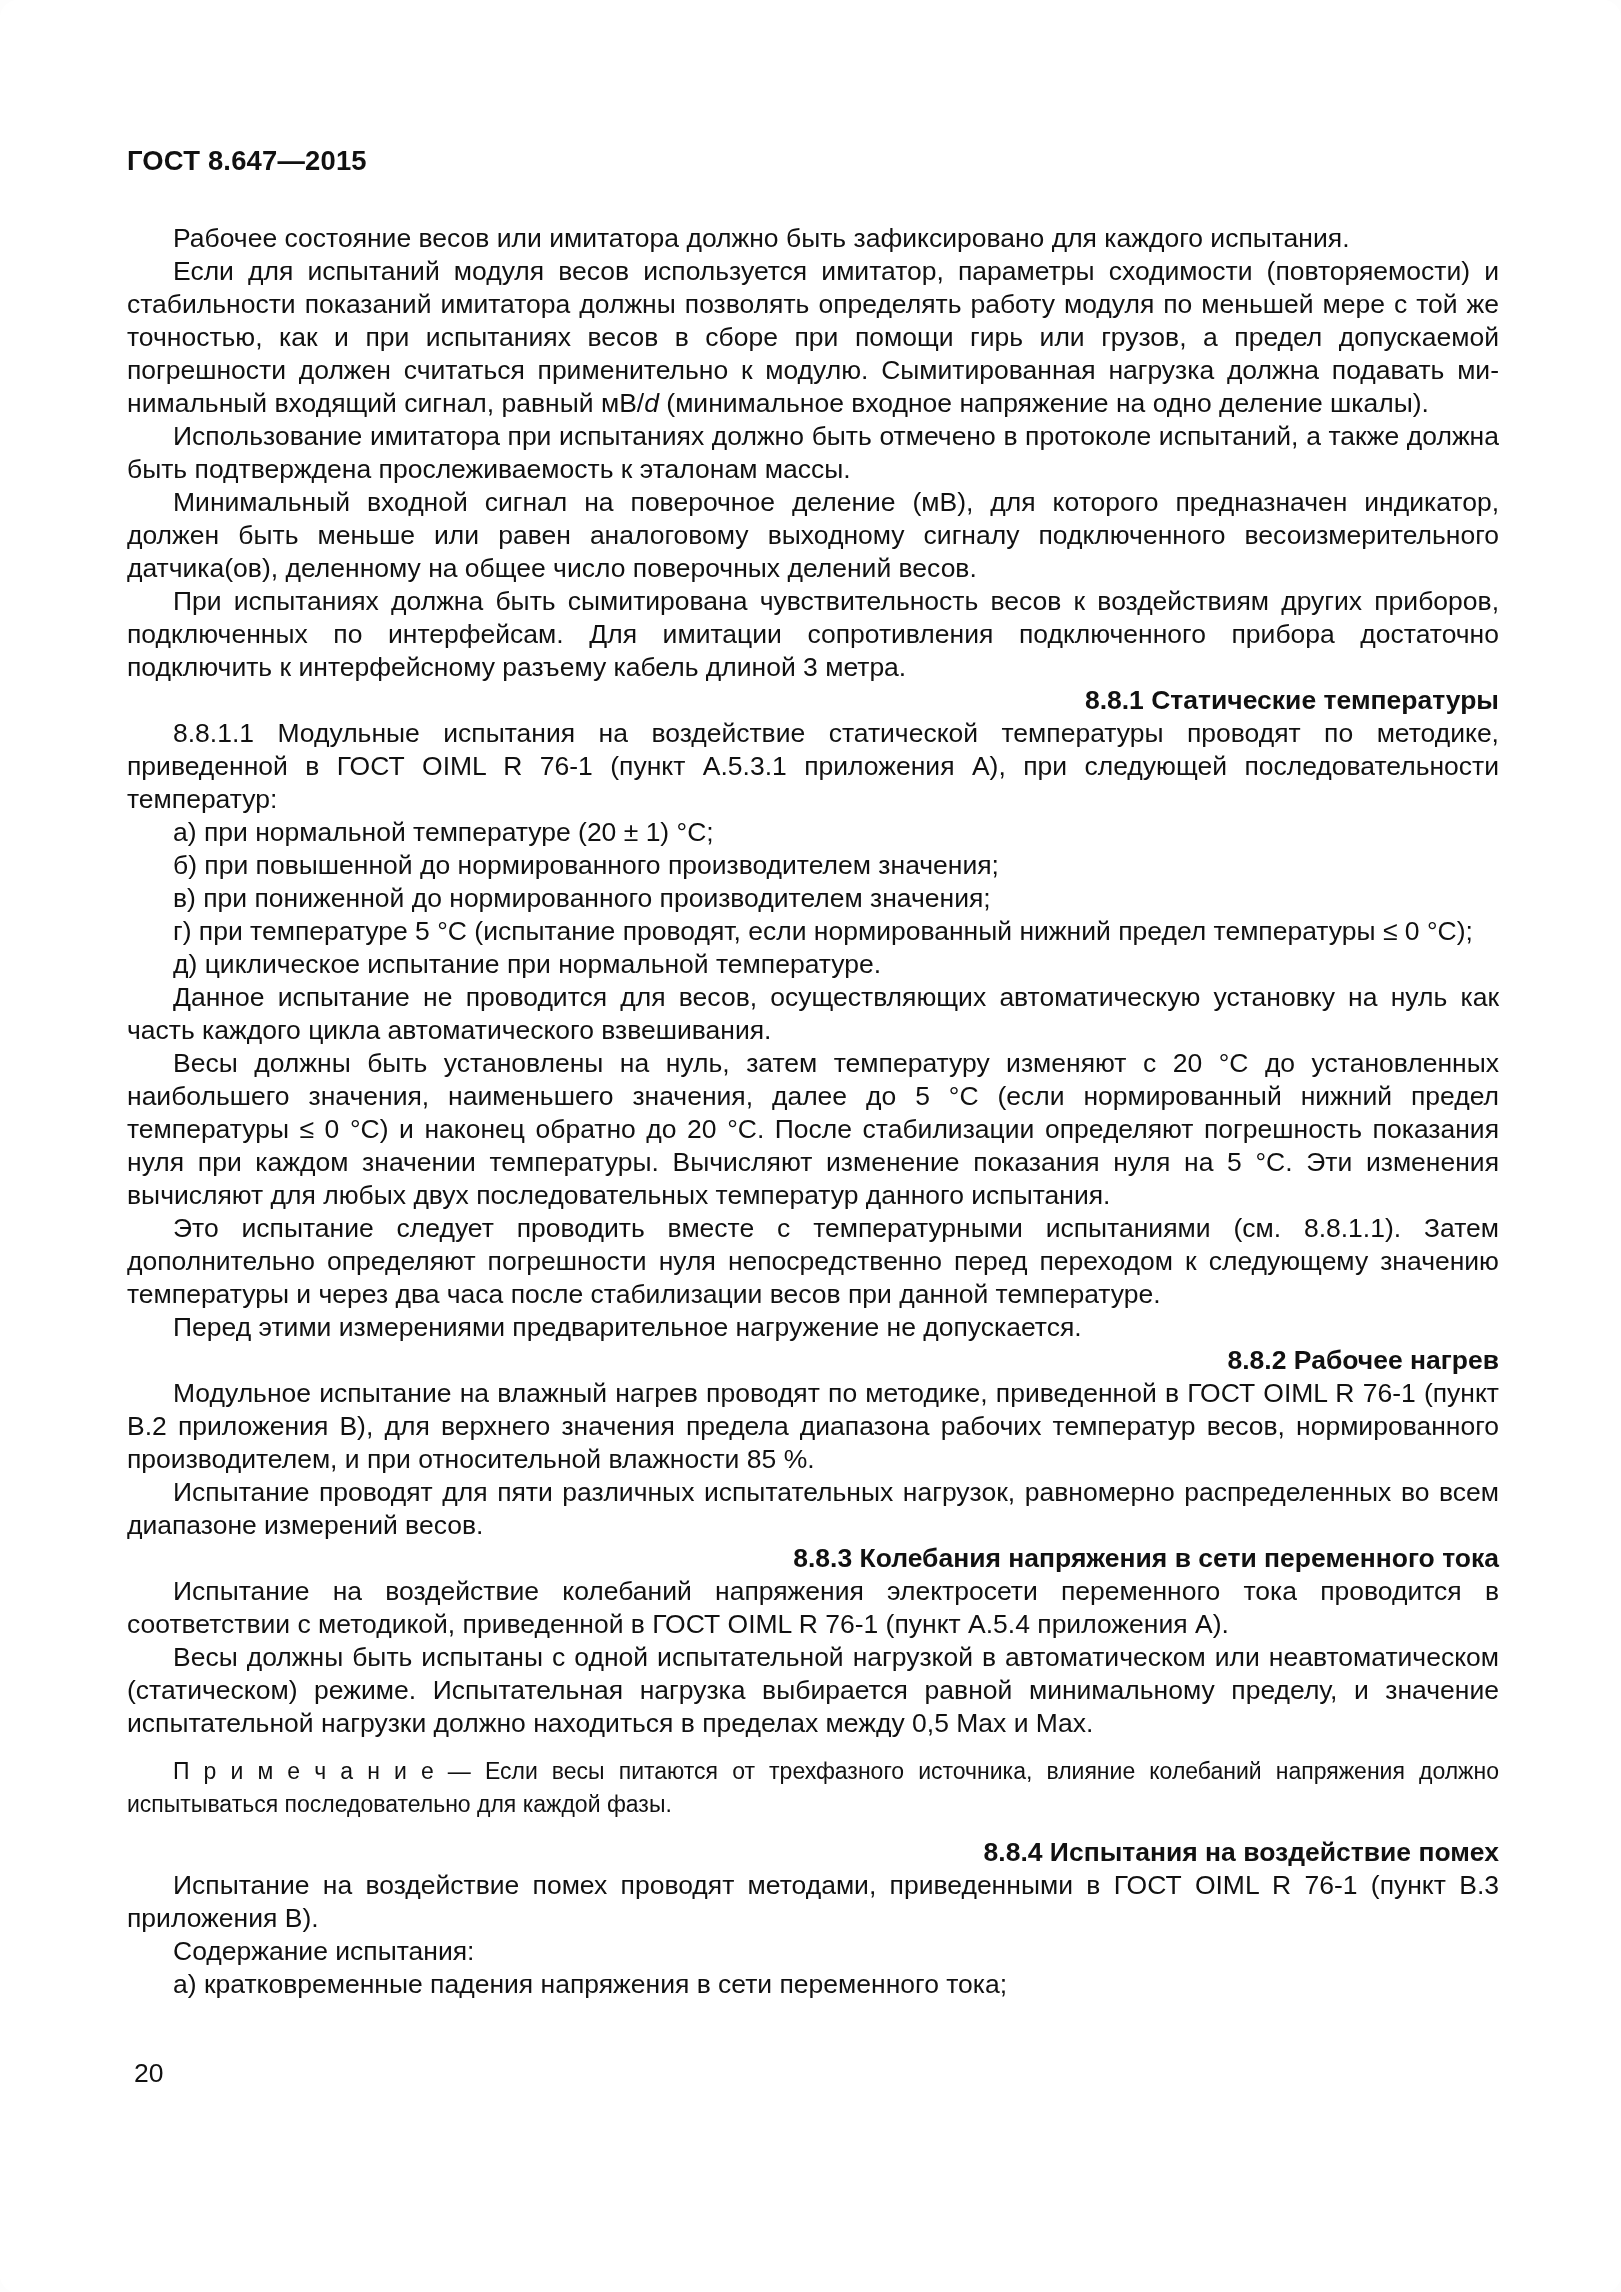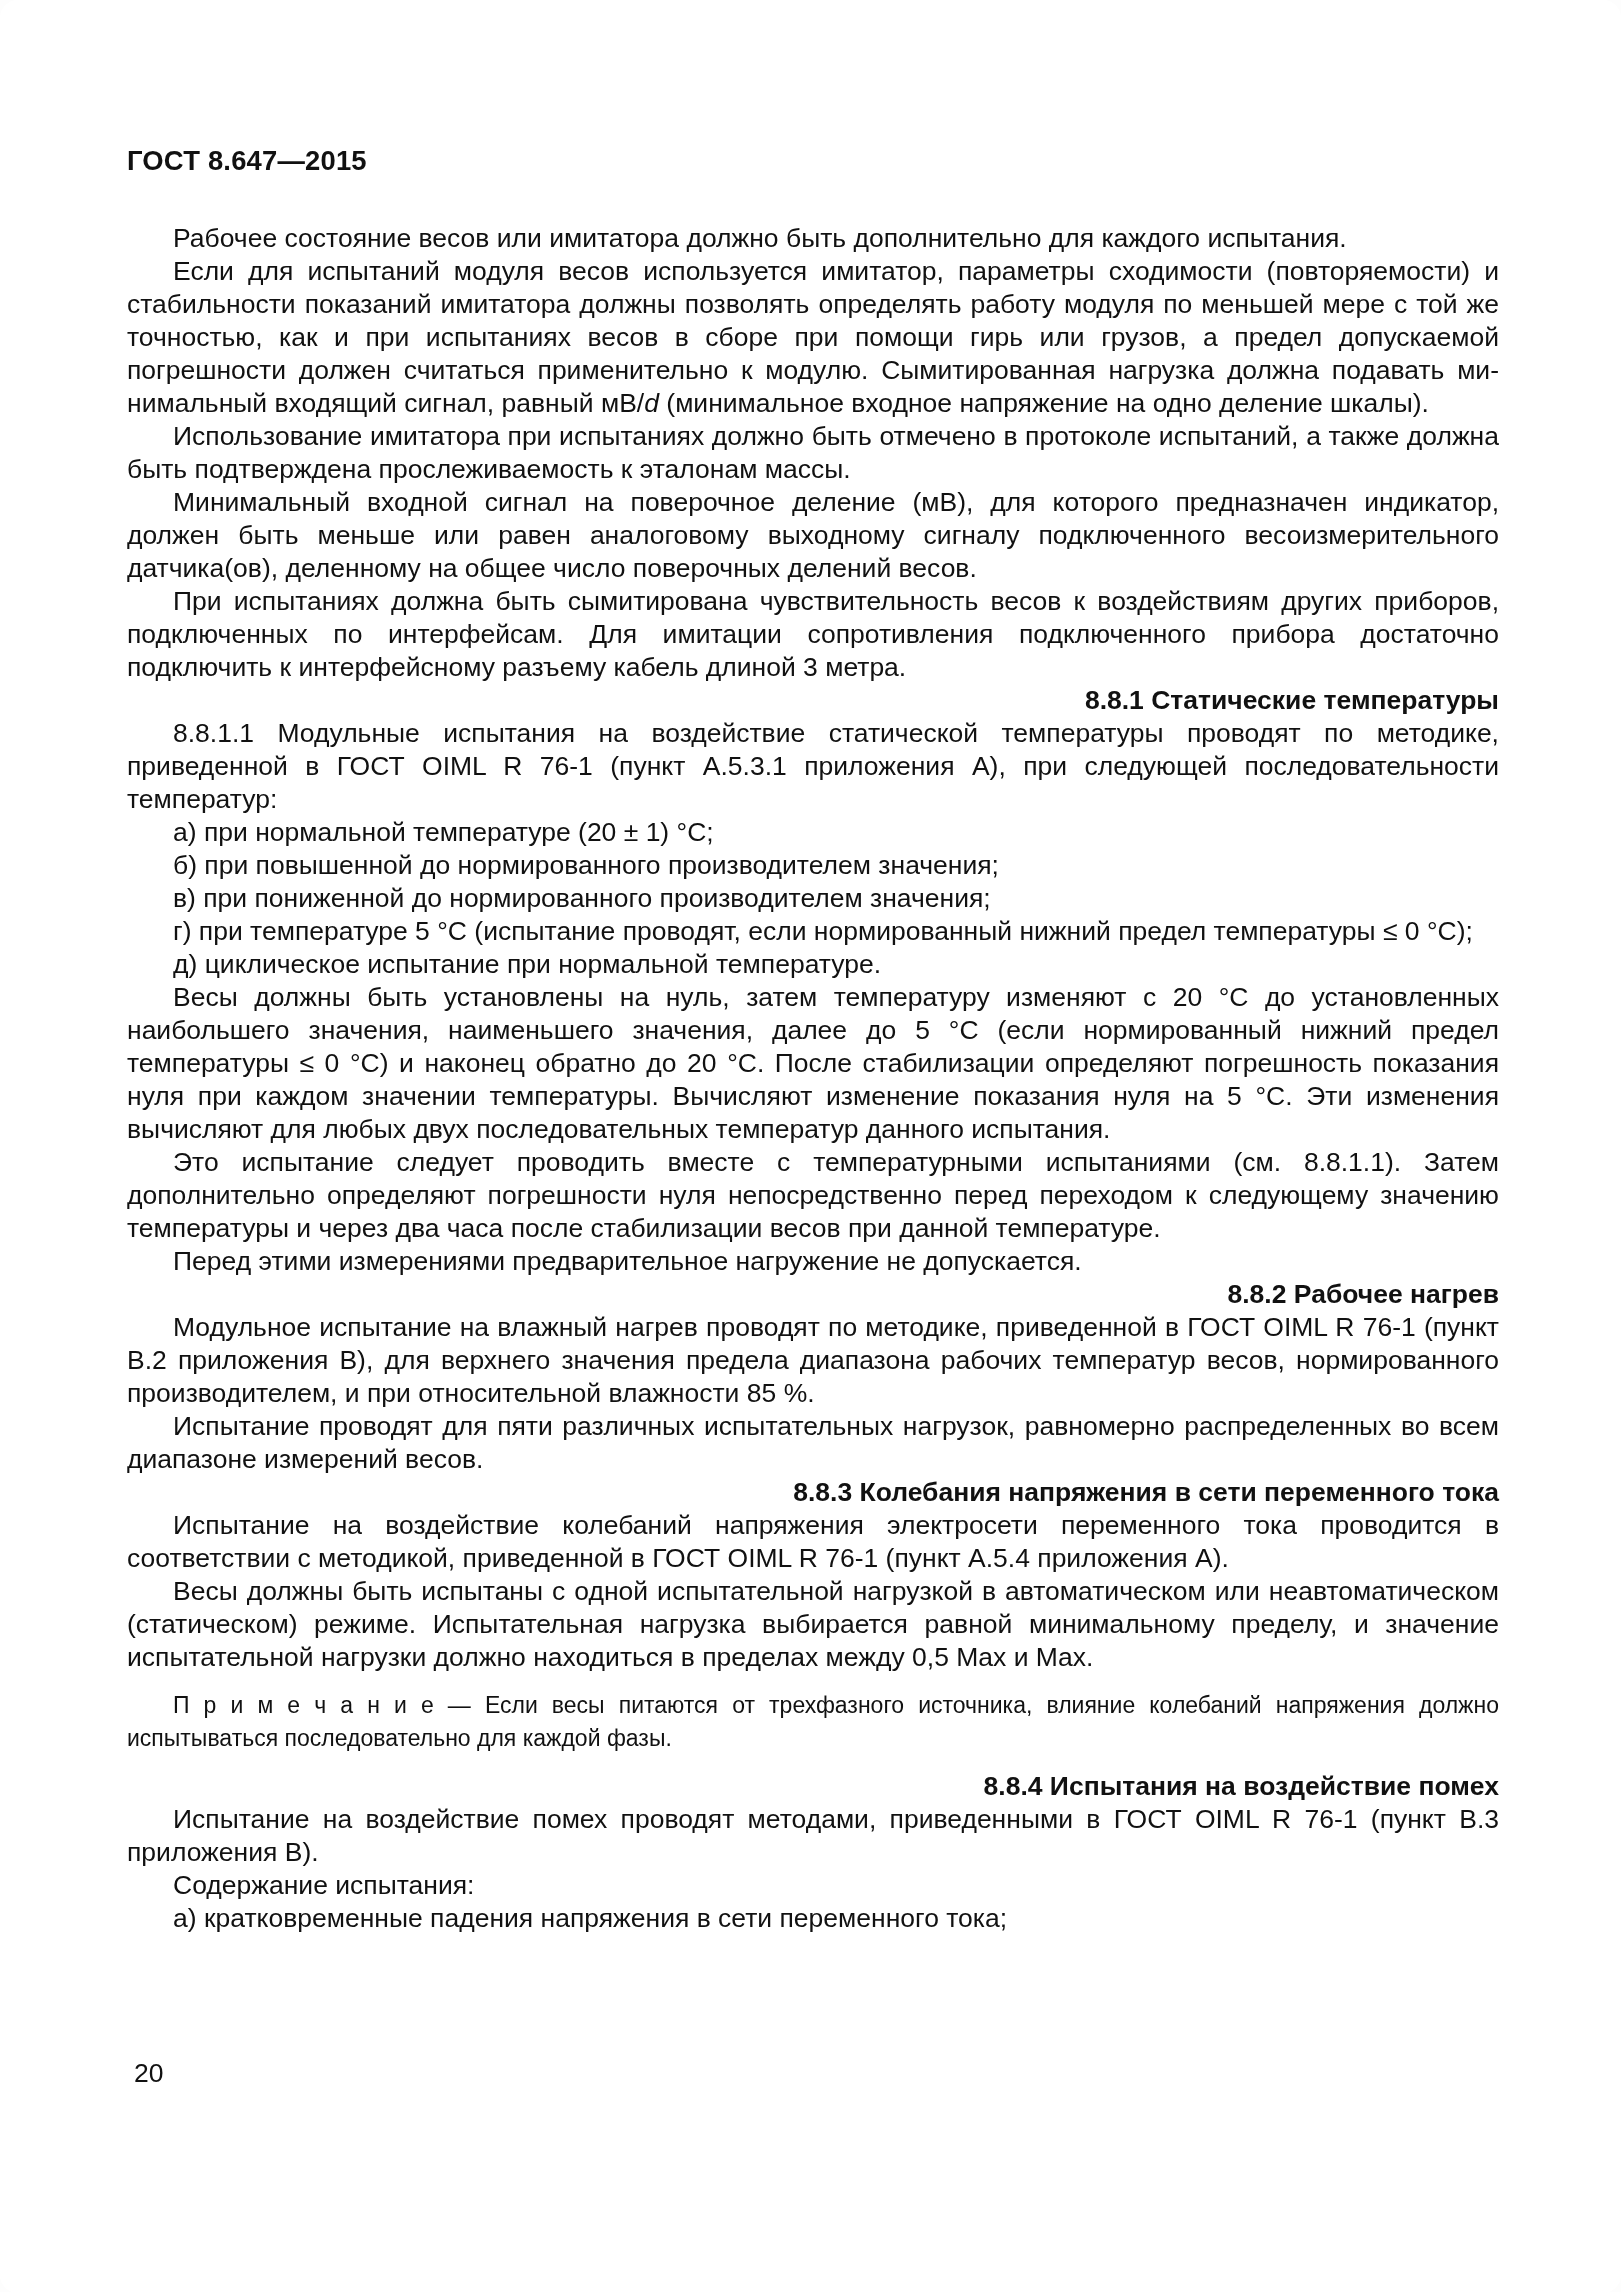--- a/index.html
+++ b/index.html
@@ -56,32 +56,33 @@
     font-size: 26.5px;
   }
 </style>
 </head>
 <body>
 
 <div class="page">
   <div class="doc-header">ГОСТ 8.647—2015</div>
 
   <div class="doc-body">
-      <p class="para">Рабочее состояние весов или имитатора должно быть дополнительно для каждого испытания.</p>
+      <p class="para">Рабочее состояние весов или имитатора должно быть зафиксировано для каждого испытания.</p>
       <p class="para"><span>Если для испытаний модуля весов используется имитатор, параметры сходимости (повторяемости) и стабильности показаний имитатора должны позволять определять работу модуля по меньшей мере с той же точностью, как и при испытаниях весов в сборе при помощи гирь или грузов, а предел допускаемой погрешности должен считаться применительно к модулю. Сымитированная нагрузка должна подавать ми­нимальный входящий сигнал, равный мВ/</span><span class="it">d</span><span> (минимальное входное напряжение на одно деление шкалы).</span></p>
       <p class="para">Использование имитатора при испытаниях должно быть отмечено в протоколе испытаний, а также должна быть подтверждена прослеживаемость к эталонам массы.</p>
       <p class="para">Минимальный входной сигнал на поверочное деление (мВ), для которого предназначен индика­тор, должен быть меньше или равен аналоговому выходному сигналу подключенного весоизмеритель­ного датчика(ов), деленному на общее число поверочных делений весов.</p>
       <p class="para">При испытаниях должна быть сымитирована чувствительность весов к воздействиям других при­боров, подключенных по интерфейсам. Для имитации сопротивления подключенного прибора доста­точно подключить к интерфейсному разъему кабель длиной 3 метра.</p>
       <p class="heading">8.8.1 Статические температуры</p>
       <p class="para">8.8.1.1 Модульные испытания на воздействие статической температуры проводят по методике, приведенной в ГОСТ OIML R 76-1 (пункт А.5.3.1 приложения А), при следующей последовательности температур:</p>
       <p class="para">а) при нормальной температуре (20 ± 1) °С;</p>
       <p class="para">б) при повышенной до нормированного производителем значения;</p>
       <p class="para">в) при пониженной до нормированного производителем значения;</p>
       <p class="para">г) при температуре 5 °С (испытание проводят, если нормированный нижний предел температу­ры ≤ 0 °С);</p>
       <p class="para">д) циклическое испытание при нормальной температуре.</p>
+      <p class="para">Данное испытание не проводится для весов, осуществляющих автоматическую установку на нуль как часть каждого цикла автоматического взвешивания.</p>
       <p class="para">Весы должны быть установлены на нуль, затем температуру изменяют с 20 °С до установленных наибольшего значения, наименьшего значения, далее до 5 °С (если нормированный нижний предел температуры ≤ 0 °С) и наконец обратно до 20 °С. После стабилизации определяют погрешность по­казания нуля при каждом значении температуры. Вычисляют изменение показания нуля на 5 °С. Эти изменения вычисляют для любых двух последовательных температур данного испытания.</p>
       <p class="para">Это испытание следует проводить вместе с температурными испытаниями (см. 8.8.1.1). Затем дополнительно определяют погрешности нуля непосредственно перед переходом к следующему значе­нию температуры и через два часа после стабилизации весов при данной температуре.</p>
       <p class="para">Перед этими измерениями предварительное нагружение не допускается.</p>
       <p class="heading">8.8.2 Рабочее нагрев</p>
       <p class="para">Модульное испытание на влажный нагрев проводят по методике, приведенной в ГОСТ OIML R 76-1 (пункт В.2 приложения В), для верхнего значения предела диапазона рабочих температур весов, нор­мированного производителем, и при относительной влажности 85 %.</p>
       <p class="para">Испытание проводят для пяти различных испытательных нагрузок, равномерно распределенных во всем диапазоне измерений весов.</p>
       <p class="heading">8.8.3 Колебания напряжения в сети переменного тока</p>
       <p class="para">Испытание на воздействие колебаний напряжения электросети переменного тока проводится в соответствии с методикой, приведенной в ГОСТ OIML R 76-1 (пункт А.5.4 приложения А).</p>
       <p class="para">Весы должны быть испытаны с одной испытательной нагрузкой в автоматическом или неавтома­тическом (статическом) режиме. Испытательная нагрузка выбирается равной минимальному пределу, и значение испытательной нагрузки должно находиться в пределах между 0,5 Max и Max.</p>
       <p class="note">П р и м е ч а н и е  —  Если весы питаются от трехфазного источника, влияние колебаний напряжения должно испытываться последовательно для каждой фазы.</p>

